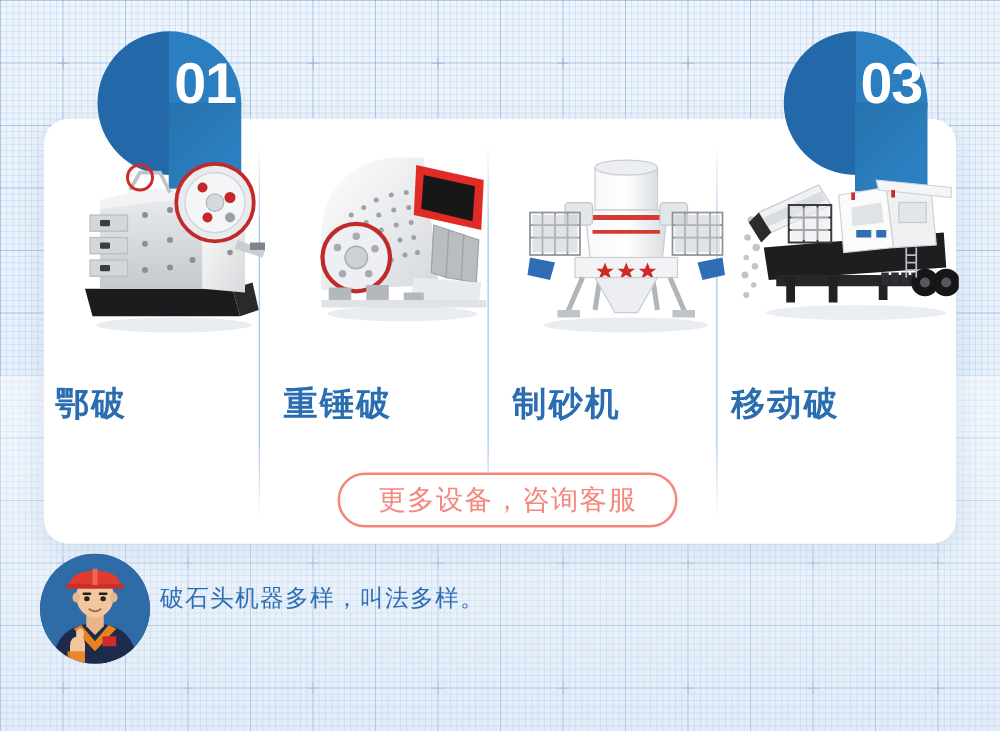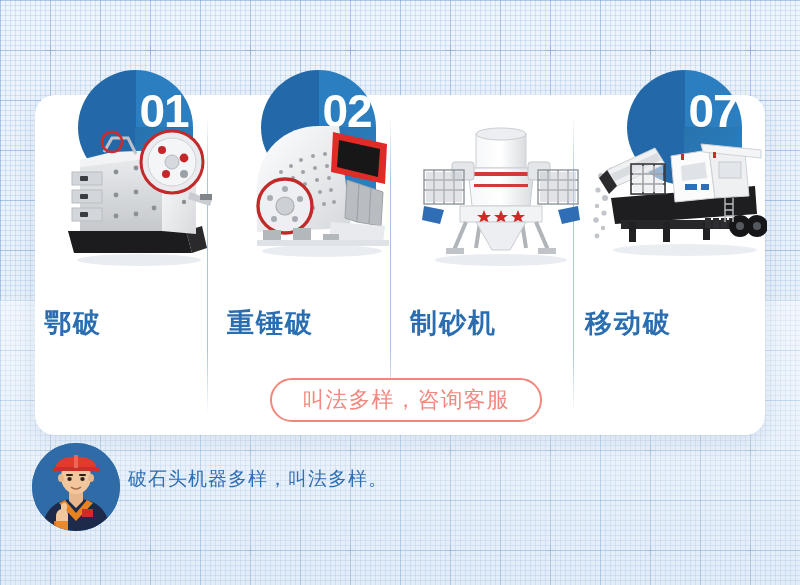--- a/index.html
+++ b/index.html
@@ -54,21 +54,21 @@
     background:#fff; border-radius:20px;
     box-shadow:0 6px 22px rgba(60,105,160,.13);
   }
   .divider{
     position:absolute; top:20px; width:1px; height:300px;
     background:linear-gradient(180deg,rgba(170,200,230,0) 0%,rgba(150,185,222,.85) 22%,rgba(150,185,222,.85) 78%,rgba(170,200,230,0) 100%);
   }
 
   
   .badge{
-    position:absolute; width:115px; height:128px;margin-top:45px;
+    position:absolute; width:115px; height:128px;
   }
   .badge .disc{
     position:absolute; left:0; top:0; width:115px; height:115px;
     border-radius:50%;
     background:linear-gradient(90deg,#2368a8 0%,#2368a8 50%,#2b7fc0 50%,#2b7fc0 100%);
   }
   .badge .tab{
     position:absolute; left:57px; top:57px; width:58px; height:71px;
     background:#2b7fc0;
   }
@@ -184,31 +184,25 @@
     <div class="divider" style="left:355px"></div>
     <div class="divider" style="left:538px"></div>
   </div>
 
   <div class="badge" style="left:78px;top:25px">
     <div class="disc"></div>
     <div class="tab"></div>
     <div class="shade"></div>
     <div class="num">01</div>
   </div>
-  <div class="badge" style="left:261px;top:25px">
-    <div class="disc"></div>
-    <div class="tab"></div>
-    <div class="shade"></div>
-    <div class="num">02</div>
-  </div>
   <div class="badge" style="left:627px;top:25px">
     <div class="disc"></div>
     <div class="tab"></div>
     <div class="shade"></div>
-    <div class="num">07</div>
+    <div class="num">03</div>
   </div>
 
   <div class="cell" style="left:44px">
     <svg class="art" viewBox="0 0 182 170">
       <defs>
         <linearGradient id="mbody" x1="0" y1="0" x2="1" y2="1">
           <stop offset="0" stop-color="#fdfdfd"></stop>
             <stop offset="1" stop-color="#d8dadd"></stop>
         </linearGradient>
         <linearGradient id="mside" x1="0" y1="0" x2="0" y2="1">
@@ -450,21 +444,21 @@
 
       <rect x="100" y="74" width="12" height="6" fill="#2f6db5"></rect>
       <rect x="116" y="74" width="8" height="6" fill="#2f6db5"></rect>
 
       <rect x="96" y="44" width="3" height="6" fill="#cf2b2b"></rect>
       <rect x="128" y="42" width="3" height="6" fill="#cf2b2b"></rect>
     </svg>
     <div class="label">移动破</div>
   </div>
 
-  <div id="cta">叫法多样，咨询客服</div>
+  <div id="cta">更多设备，咨询客服</div>
 
   <div id="avatar">
     <svg viewBox="0 0 88 88" width="88" height="88">
       <rect width="88" height="88" fill="#2f6ba6"></rect>
 
       <path d="M10 88 C12 64 26 56 44 56 C62 56 76 64 78 88 Z" fill="#1d2a4a"></path>
 
       <path d="M33 57 L44 70 L55 57 L61 60 L44 78 L27 60 Z" fill="#e8821f"></path>
 
       <path d="M37 48 h14 v10 l-7 7 l-7 -7 z" fill="#e8b68c"></path>

